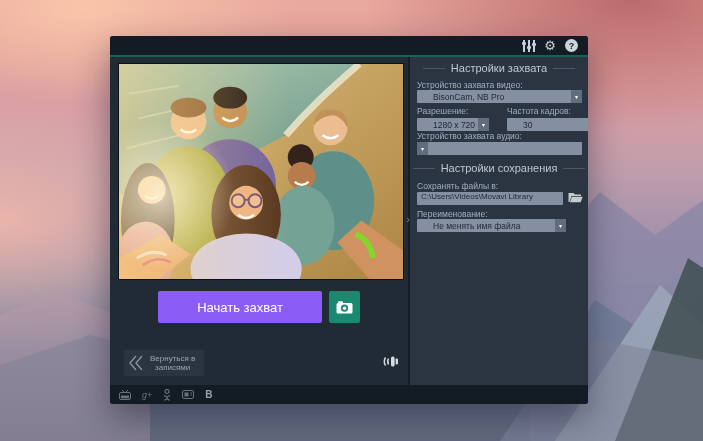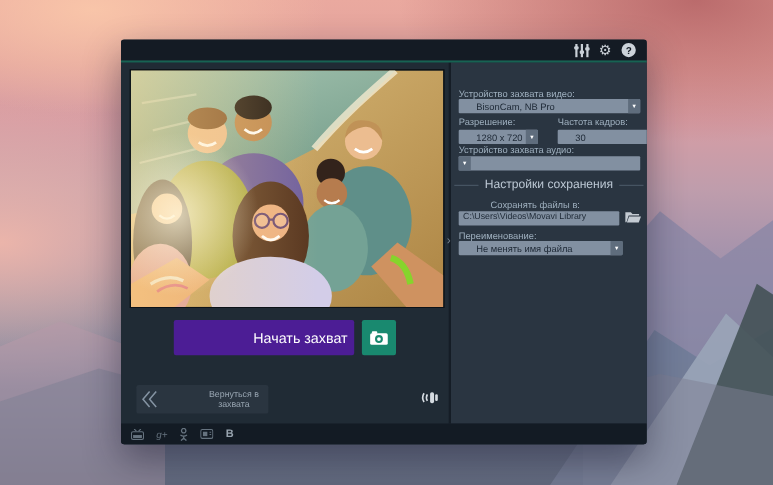--- a/index.html
+++ b/index.html
@@ -26,27 +26,27 @@
   .gear{color:#c9d0d7;font-size:13px;line-height:13px;cursor:pointer;}
   .help{width:13px;height:13px;border-radius:50%;background:#ccd3da;color:#151d26;
         font-size:9px;font-weight:bold;display:flex;align-items:center;justify-content:center;cursor:pointer;}
   .greenline{position:absolute;left:0;top:19px;width:100%;height:2px;background:#176353;}
 
   .content{position:absolute;left:0;top:21px;width:100%;height:328px;}
   .left-sec{position:absolute;left:0;top:0;width:298px;height:328px;background:#202b35;}
   .preview{position:absolute;left:8px;top:6px;width:286px;height:217px;background:#0d141b;border:1px solid #0c1218;box-sizing:border-box;}
   .preview svg{display:block;width:100%;height:100%;}
 
-  .start-btn{position:absolute;left:48px;top:234px;width:164px;height:32px;background:#4c1d95;border:none;
-      border-radius:2px;color:#fff;font-size:13px;font-family:"Liberation Sans",sans-serif;cursor:pointer;text-align:right;}
+  .start-btn{position:absolute;left:48px;top:234px;width:164px;height:32px;background:#8b5cf6;border:none;
+      border-radius:2px;color:#fff;font-size:13px;font-family:"Liberation Sans",sans-serif;cursor:pointer;}
   .cam-btn{position:absolute;left:219px;top:234px;width:31px;height:32px;background:#19896f;border:none;
       border-radius:2px;display:flex;align-items:center;justify-content:center;cursor:pointer;}
 
   .back-btn{position:absolute;left:14px;top:293px;height:26px;display:flex;align-items:center;
-      background:#2a3540;border-radius:2px;padding:0 9px 0 5px;cursor:pointer;gap:40px;}
+      background:#2a3540;border-radius:2px;padding:0 9px 0 5px;cursor:pointer;}
   .back-txt{margin-left:6px;color:#98a5b1;font-size:8px;line-height:9px;text-align:center;}
   .speaker{position:absolute;left:272px;top:297px;cursor:pointer;}
 
   .divider{position:absolute;left:298px;top:0;width:2px;height:328px;background:#151d26;}
   .collapse{position:absolute;left:293px;top:152px;width:10px;height:20px;color:#76828f;font-size:11px;
       line-height:20px;text-align:center;cursor:pointer;}
 
   
   .rpanel{position:absolute;left:300px;top:0;width:178px;height:328px;background:#2a3541;}
   .sect-h{position:absolute;left:0;width:178px;display:flex;align-items:center;justify-content:center;gap:6px;
@@ -181,39 +181,42 @@
           </svg>
         </button>
 
         <div class="back-btn">
           <svg width="15" height="16" viewBox="0 0 15 16">
             <polyline points="7,1 1,8 7,15" fill="none" stroke="#8493a2" stroke-width="1.4"></polyline>
             <polyline points="13,1 7,8 13,15" fill="none" stroke="#8493a2" stroke-width="1.4"></polyline>
           </svg>
           <span class="back-txt">
             <span>Вернуться в</span><br>
-            <span>захвата</span>
+            <span>записями</span>
           </span>
         </div>
 
         <span class="speaker">
           <svg width="17" height="15" viewBox="0 0 17 15">
             <path d="M3.5,3.5 Q1,7.5 3.5,11.5" fill="none" stroke="#d5dbe1" stroke-width="1.5"></path>
             <path d="M6.5,4.5 Q4.8,7.5 6.5,10.5" fill="none" stroke="#d5dbe1" stroke-width="1.5"></path>
             <rect x="9" y="2.5" width="3.6" height="10" rx="1.6" fill="#d5dbe1"></rect>
             <rect x="13.6" y="4.5" width="2.4" height="6" rx="1.1" fill="#d5dbe1"></rect>
           </svg>
         </span>
       </div>
 
       <div class="divider"></div>
       <div class="collapse">›</div>
 
       <div class="rpanel">
 
+        <div class="sect-h" style="top:5px;">
+          <span>Настройки захвата</span>
+        </div>
 
         <span class="lbl" style="left:7px;top:23px;">Устройство захвата видео:</span>
         <div class="dd" style="left:7px;top:33px;width:165px;">
           <span class="dd-text">BisonCam, NB Pro</span>
           <span class="dd-btn">
               <i>▾</i>
             </span>
         </div>
 
         <span class="lbl" style="left:7px;top:49px;">Разрешение:</span>
@@ -235,21 +238,21 @@
         <div class="dd dd--active" style="left:7px;top:85px;width:165px;">
           <span class="dd-btn">
               <i>▾</i>
             </span>
         </div>
 
         <div class="sect-h" style="top:105px;">
           <span>Настройки сохранения</span>
         </div>
 
-        <span class="lbl" style="left:7px;top:124px;margin-left:29px;">Сохранять файлы в:</span>
+        <span class="lbl" style="left:7px;top:124px;">Сохранять файлы в:</span>
         <div class="field" style="left:7px;top:135px;width:146px;">
           <span>C:\Users\Videos\Movavi Library</span>
         </div>
         <button class="folder-btn" style="left:158px;top:134px;">
           <svg width="15" height="12" viewBox="0 0 15 12">
             <path d="M0.5,2 L5.5,2 L7,3.6 L13,3.6 L13,5 L3.5,5 L1.5,11 L0.5,11 Z" fill="#c3cad2"></path>
             <path d="M3.9,5.8 L14.7,5.8 L12.7,11.2 L1.9,11.2 Z" fill="#c3cad2"></path>
           </svg>
         </button>
 

